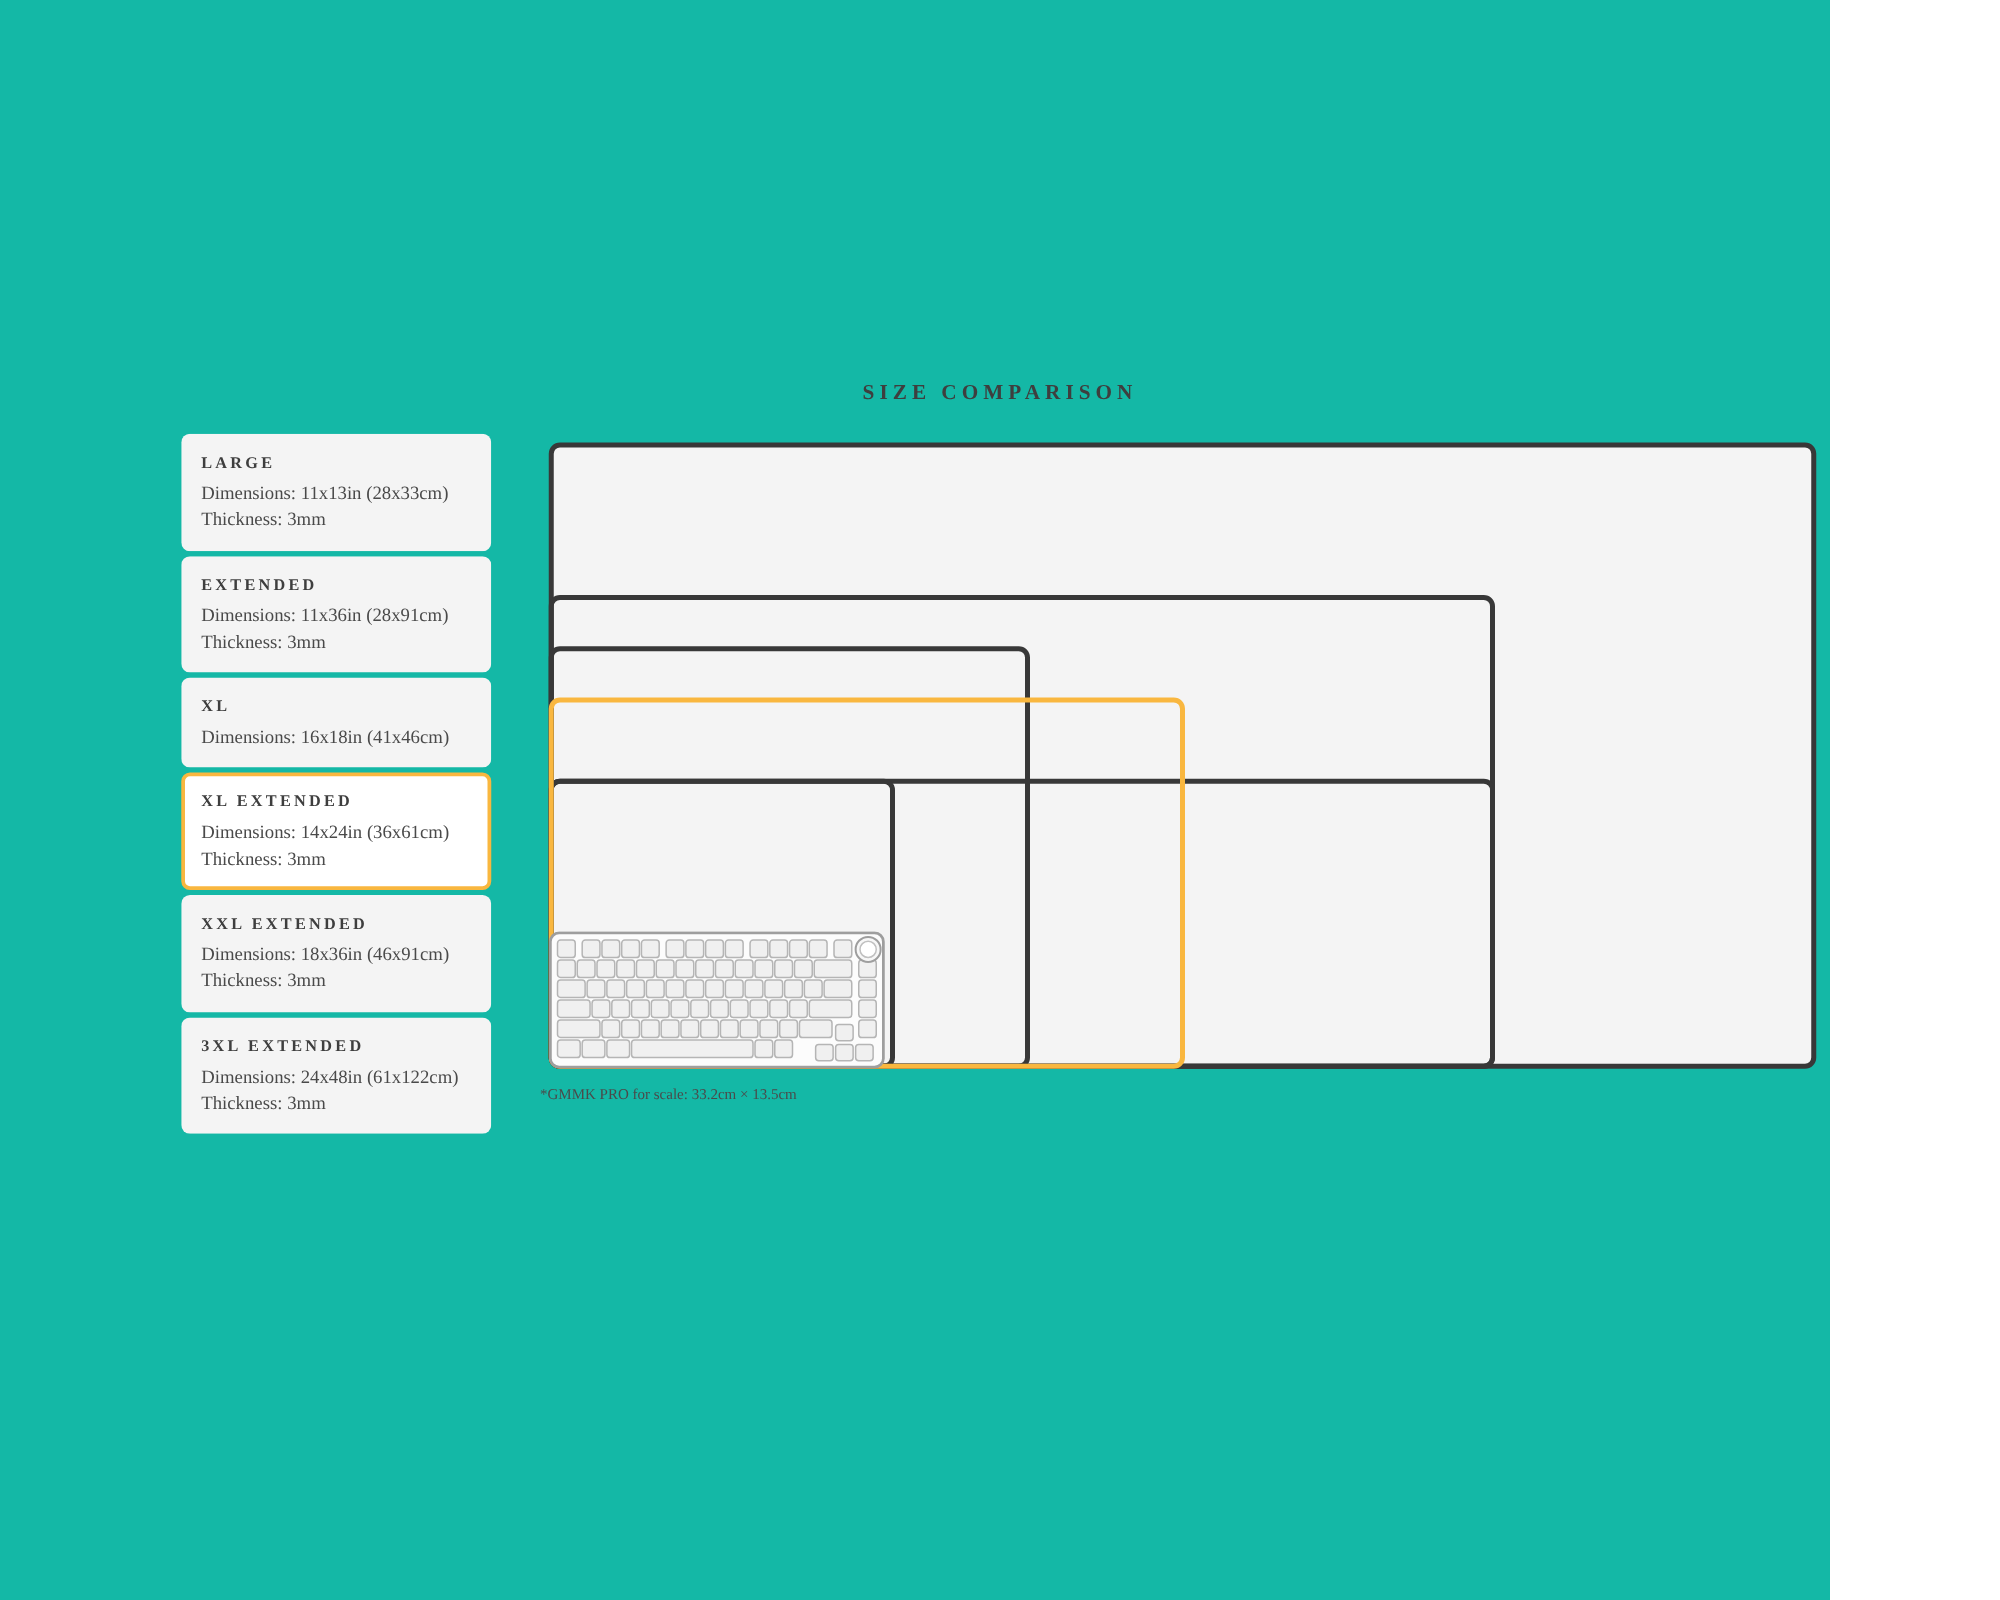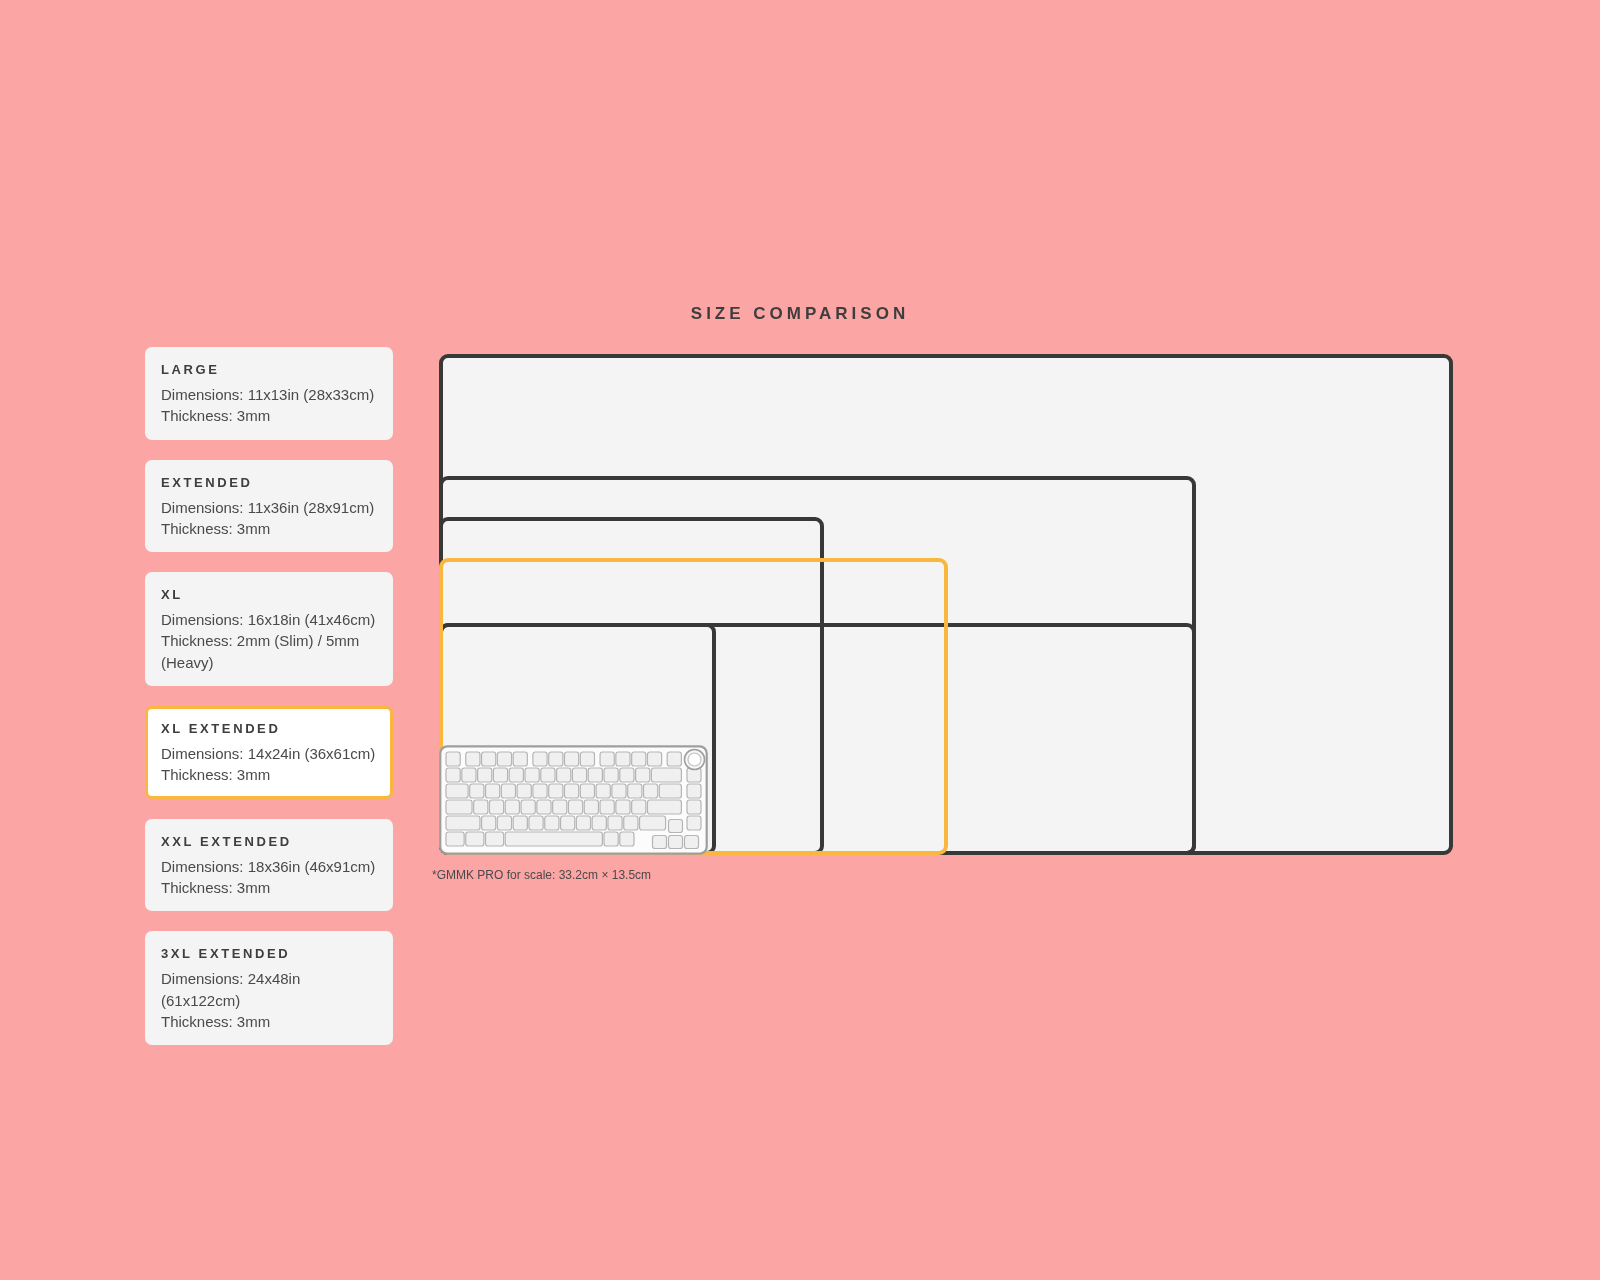--- a/index.html
+++ b/index.html
@@ -1,27 +1,27 @@
 <!DOCTYPE html>
 <html><head>
 <meta charset="utf-8">
 <style>
   html,body{margin:0;padding:0;background:#ffffff;}
   .page{
-    position:relative;width:1600px;height:1280px;background:#fca5a5;
-    font-family:Liberation Sans, sans-serif;overflow:hidden;
+    position:relative;width:1464px;height:1280px;background:#14b8a6;
+    font-family:Liberation Serif, serif;overflow:hidden;
     --accent:#F9B73F;--outline:#383838;--panel:#F4F4F4;--card-bg:#F4F4F4;
   }
   .title{
     position:absolute;top:304px;left:0;width:1600px;text-align:center;
     font-size:17px;font-weight:bold;letter-spacing:4px;color:#3E3E3E;
   }
   .sidebar{
     position:absolute;left:145px;top:347px;width:248px;
-    display:flex;flex-direction:column;gap:20px;
+    display:flex;flex-direction:column;gap:4px;
   }
   .card{
     box-sizing:border-box;width:248px;border:3px solid transparent;
     border-radius:7px;background:var(--card-bg);padding:10px 13px;
   }
   .card.highlighted{border-color:var(--accent);background:#ffffff;}
   .card-label{
     font-size:13px;font-weight:bold;letter-spacing:2.6px;color:#3E3E3E;
     margin:2px 0 7px 0;
   }
@@ -48,21 +48,20 @@
     <div class="card-line">Thickness: 3mm</div>
   </div>
       <div class="card">
     <div class="card-label">EXTENDED</div>
     <div class="card-line">Dimensions: 11x36in (28x91cm)</div>
     <div class="card-line">Thickness: 3mm</div>
   </div>
       <div class="card">
     <div class="card-label">XL</div>
     <div class="card-line">Dimensions: 16x18in (41x46cm)</div>
-    <div class="card-line">Thickness: 2mm (Slim) / 5mm (Heavy)</div>
   </div>
       <div class="card highlighted">
     <div class="card-label">XL EXTENDED</div>
     <div class="card-line">Dimensions: 14x24in (36x61cm)</div>
     <div class="card-line">Thickness: 3mm</div>
   </div>
       <div class="card">
     <div class="card-label">XXL EXTENDED</div>
     <div class="card-line">Dimensions: 18x36in (46x91cm)</div>
     <div class="card-line">Thickness: 3mm</div>

